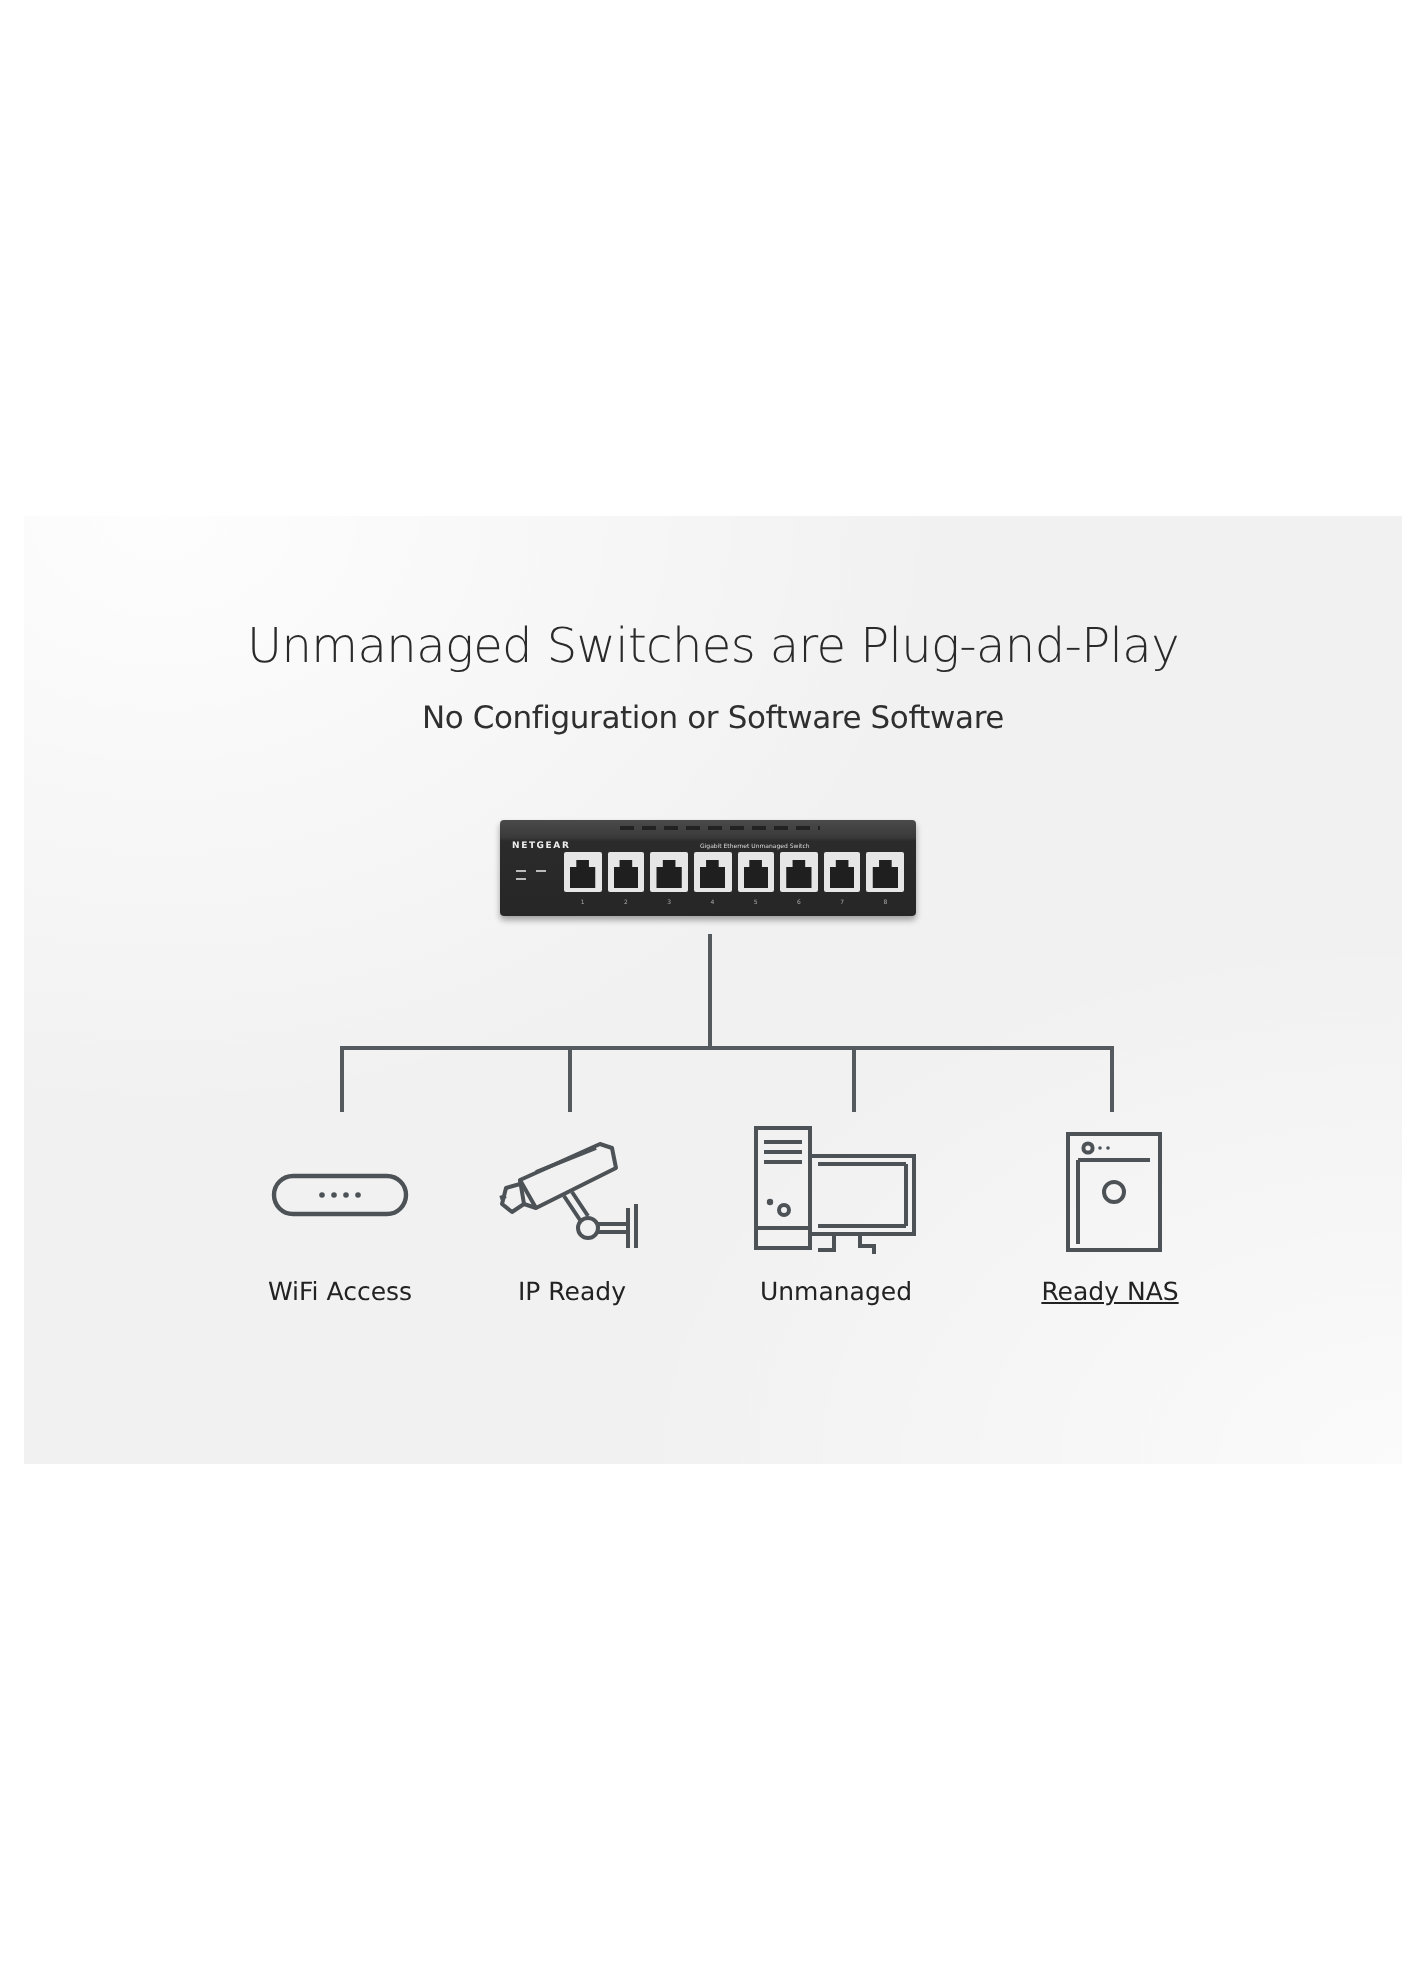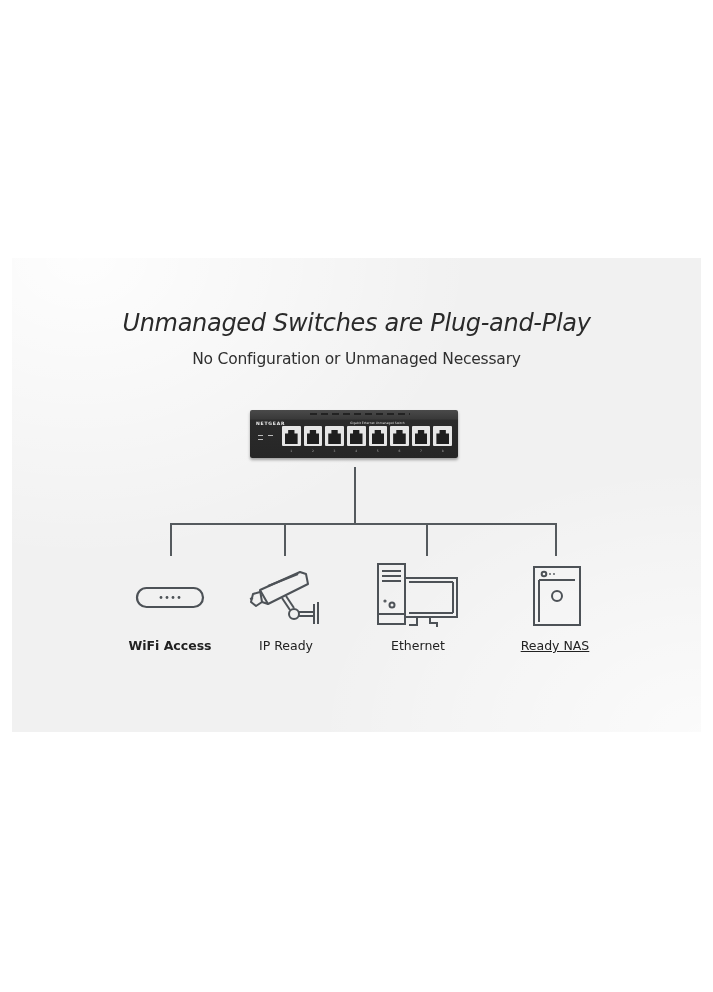--- a/index.html
+++ b/index.html
@@ -10,21 +10,21 @@
     .panel {
       position: absolute; left: 12px; top: 258px; width: 689px; height: 474px;
       background:
         radial-gradient(ellipse at 10% 0%, rgba(255,255,255,0.9) 0%, rgba(255,255,255,0) 45%),
         radial-gradient(ellipse at 100% 100%, rgba(255,255,255,0.7) 0%, rgba(255,255,255,0) 40%),
         #f1f1f1;
     }
     .title {
       position: absolute; left: 0; top: 309px; width: 713px; text-align: center;
       font-family: "DejaVu Sans", sans-serif; font-size: 24px; font-weight: 300;
-      color: #2a2a2a; letter-spacing: -0.3px; font-style: italic;
+      color: #2a2a2a; letter-spacing: -0.3px;
     }
     .subtitle {
       position: absolute; left: 0; top: 350px; width: 713px; text-align: center;
       font-size: 15.5px; color: #2f2f2f; letter-spacing: -0.2px;
     }
     
     .switch {
       position: absolute; left: 250px; top: 410px; width: 208px; height: 48px;
       background: linear-gradient(#4a4a4a 0%, #3a3a3a 18%, #2b2b2b 22%, #262626 100%);
       border-radius: 2px; box-shadow: 0 2px 3px rgba(0,0,0,0.35);
@@ -62,21 +62,21 @@
     .label {
       position: absolute; top: 638px; font-size: 12.5px; color: #222; text-align: center; width: 120px;
     }
   </style>
 </head>
 <body>
 
 <div class="panel"></div>
 
 <div class="title">Unmanaged Switches are Plug-and-Play</div>
-<div class="subtitle">No Configuration or Unmanaged Necessary</div>
+<div class="subtitle">No Configuration or Software Software</div>
 
 <div class="switch">
   <div class="top-vents"></div>
   <div class="brand">NETGEAR</div>
   <div class="spec">Gigabit Ethernet Unmanaged Switch</div>
   <div class="leds">
     <span style="left:0;top:0"></span>
       <span style="left:10px;top:0"></span>
       <span style="left:0;top:4px"></span>
   </div>
@@ -162,16 +162,16 @@
     <rect x="3" y="3" width="46" height="58"></rect>
     <line x1="8" y1="16" x2="44" y2="16"></line>
     <line x1="8" y1="16" x2="8" y2="58"></line>
     <circle cx="13" cy="10" r="2.3"></circle>
     <circle cx="26" cy="32" r="5"></circle>
   </g>
   <circle cx="19" cy="10" r="0.9" fill="#4d5257"></circle>
   <circle cx="23" cy="10" r="0.9" fill="#4d5257"></circle>
 </svg>
 
-<div class="label" style="left:110px;font-weight:bold;">WiFi Access</div>
+<div class="label" style="left:110px;">WiFi Access</div>
 <div class="label" style="left:226px;">IP Ready</div>
-<div class="label" style="left:358px;">Ethernet</div>
+<div class="label" style="left:358px;">Unmanaged</div>
 <div class="label" style="left:495px;text-decoration:underline;">Ready NAS</div>
 
 </body></html>

